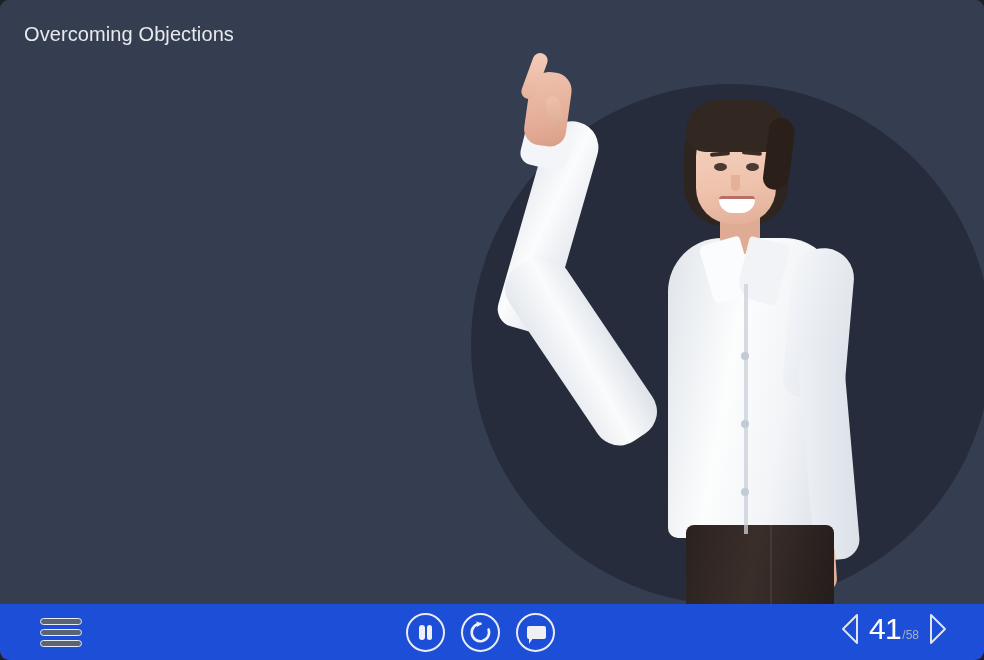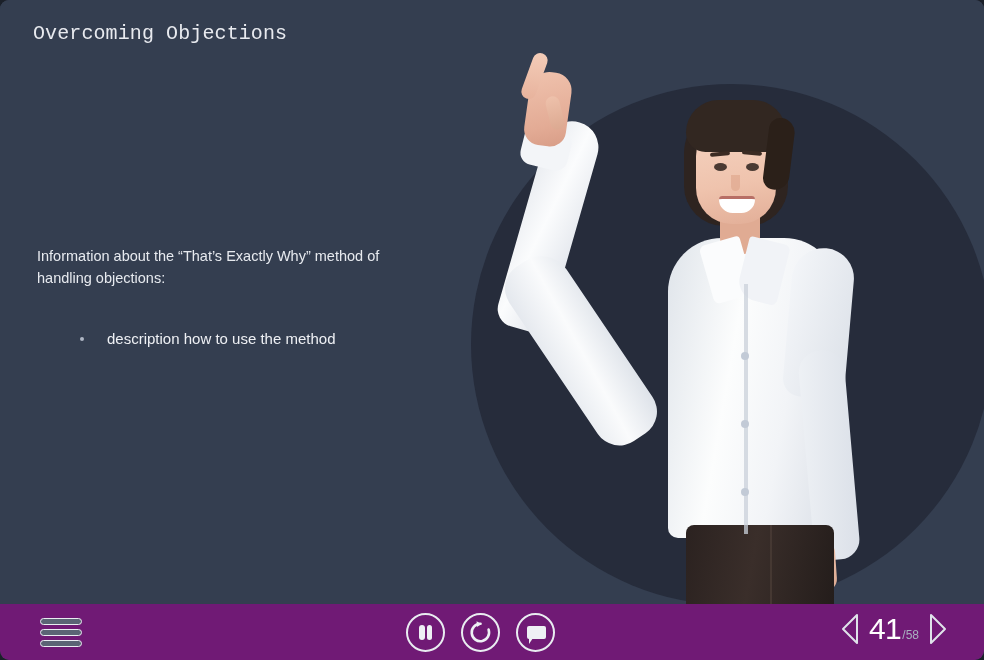--- a/index.html
+++ b/index.html
@@ -40,28 +40,27 @@
     top: 84px;
     width: 521px;
     height: 521px;
     border-radius: 50%;
     background: #262c3b;
   }
 
   
   #eyebrow {
     position: absolute;
-    left: 33px;
+    left: 24px;
     top: 21px;
     font-size: 20px;
     line-height: 26px;
     color: #e8eaef;
     letter-spacing: .1px;
     white-space: nowrap;
-    font-family: Liberation Mono, monospace;
   }
   #slide-title {
     position: absolute;
     left: 40px;
     top: 50px;
     width: 470px;
     font-size: 30px;
     line-height: 36px;
     font-weight: bold;
     color: #ffffff;
@@ -262,21 +261,21 @@
     opacity: .8;
   }
 
   
   #control-bar {
     position: absolute;
     left: 0;
     bottom: 0;
     width: 984px;
     height: 56px;
-    background: #701a75;
+    background: #1d4ed8;
     border-radius: 0 0 9px 9px;
   }
 
   
   #menu-button {
     position: absolute;
     left: 40px;
     top: 14px;
     width: 42px;
     height: 30px;
@@ -400,27 +399,22 @@
 
       <div class="collar-l"></div>
       <div class="collar-r"></div>
       <div class="placket"></div>
       <div class="btn1"></div>
       <div class="btn2"></div>
       <div class="btn3"></div>
     </div>
 
     <div id="eyebrow">Overcoming Objections</div>
-    <div id="body-copy">Information about the “That’s Exactly Why” method of handling objections:</div>
 
     <ul id="bullet-list">
-      <li>
-        <span class="dot"></span>
-        <span>description how to use the method</span>
-      </li>
     </ul>
   </div>
 
   <div id="control-bar">
 
     <div id="menu-button">
       <div class="bar"></div>
       <div class="bar"></div>
       <div class="bar"></div>
     </div>

